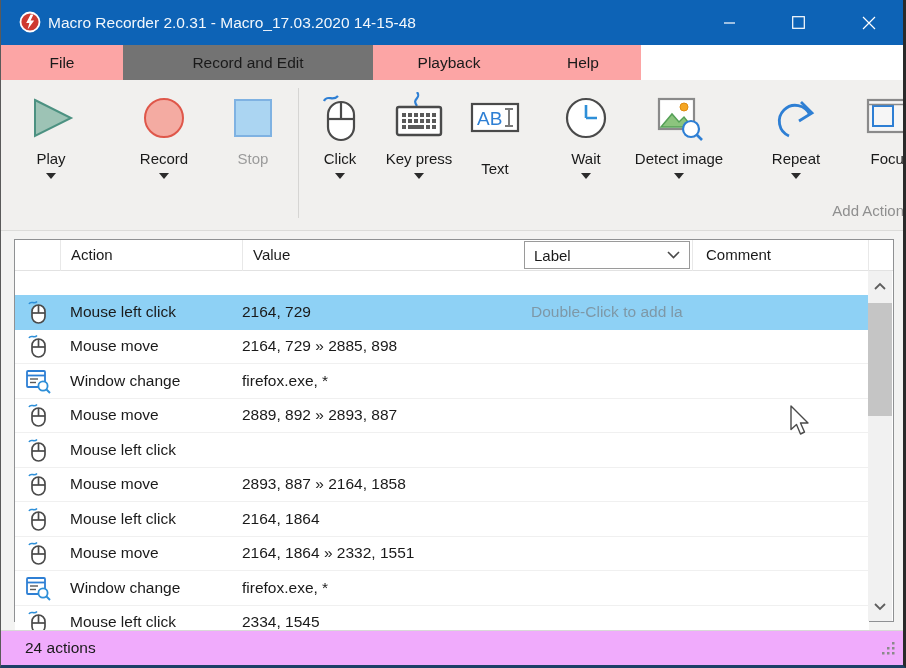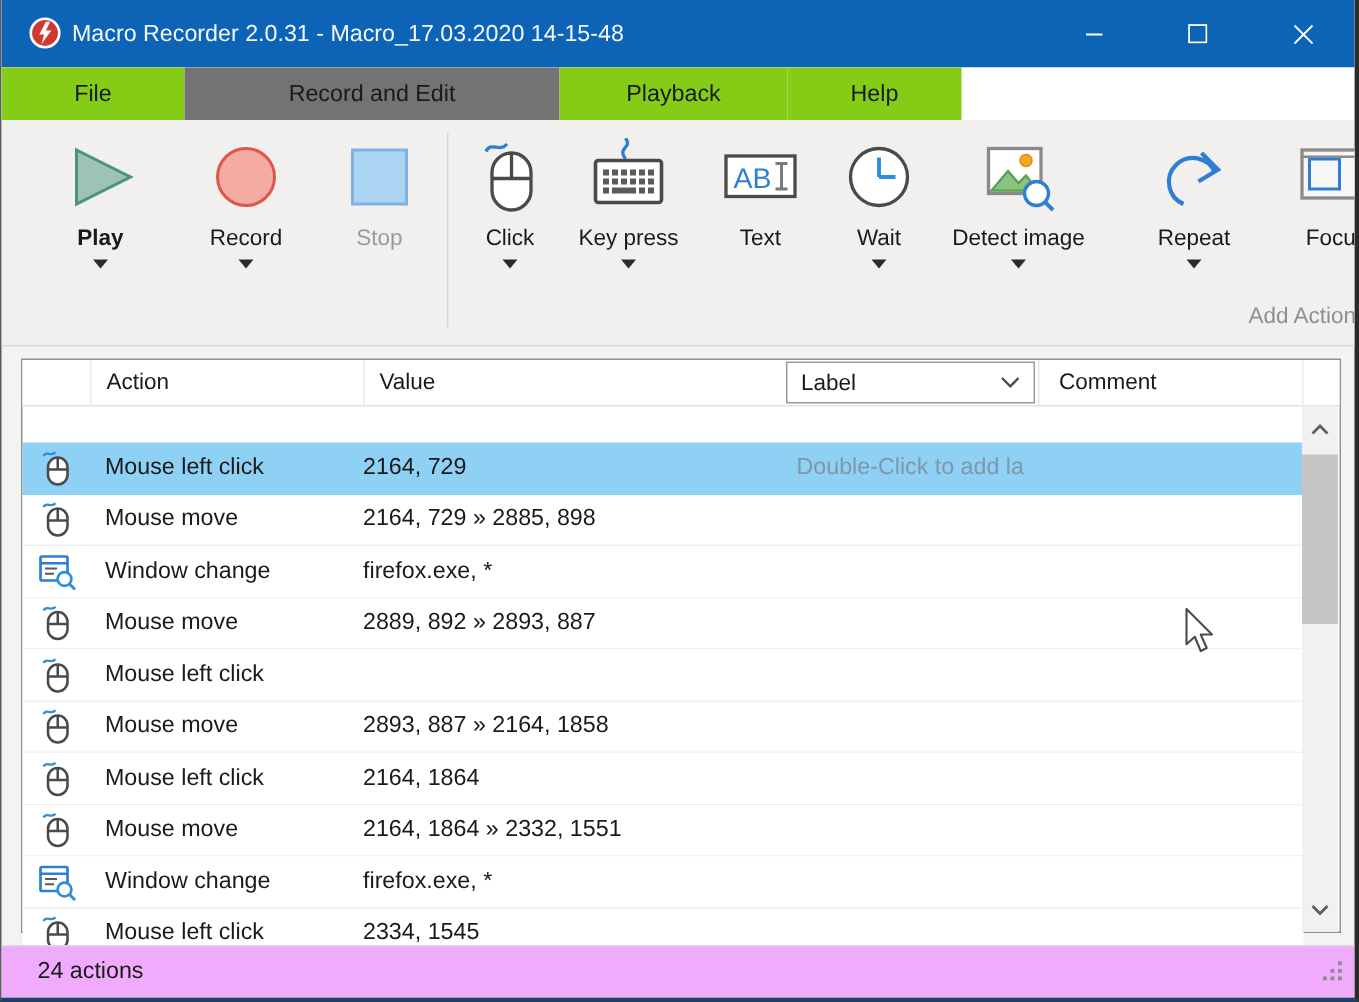--- a/index.html
+++ b/index.html
@@ -14,37 +14,37 @@
 
   
   .titlebar { position:absolute; left:0; top:0; width:902px; height:45px; background:#0d63b6; display:flex; align-items:center; }
   .app-icon { position:absolute; left:17px; top:10px; width:24px; height:24px; }
   .window-title { position:absolute; left:47px; top:0; height:45px; line-height:45px; font-size:15.5px; color:#f2f7fc; white-space:nowrap; }
   .win-btn { position:absolute; top:0; width:46px; height:45px; display:flex; align-items:center; justify-content:center; }
   .win-btn.min { left:706px; } .win-btn.max { left:774px; } .win-btn.close { left:845px; }
 
   
   .menubar { position:absolute; left:0; top:45px; width:902px; height:35px; background:#ffffff; display:flex; }
-  .menu-tab { height:35px; display:flex; align-items:center; justify-content:center; font-size:15.5px; background:#84cc16; cursor:default; }
+  .menu-tab { height:35px; display:flex; align-items:center; justify-content:center; font-size:15.5px; background:#fca5a5; cursor:default; }
   .menu-tab:nth-of-type(1){ width:122px; }
   .menu-tab:nth-of-type(2){ width:250px; }
   .menu-tab:nth-of-type(3){ width:152px; }
   .menu-tab:nth-of-type(4){ width:116px; }
   .menu-tab.active { background:#737373; }
 
   
   .ribbon { position:absolute; left:0; top:80px; width:902px; height:151px; background:#f1f0ee; border-bottom:1px solid #dcdcda; }
   .ribbon-sep { position:absolute; left:297px; top:8px; width:1px; height:130px; background:#d6d5d3; }
   .tb-btn { position:absolute; top:10px; width:100px; height:112px; display:flex; flex-direction:column; align-items:center; cursor:default; }
-  .tb-btn:nth-of-type(1){ left:16px;font-weight:bold; }
+  .tb-btn:nth-of-type(1){ left:0; }
   .tb-btn:nth-of-type(2){ left:113px; }
   .tb-btn:nth-of-type(3){ left:202px; }
   .tb-btn:nth-of-type(4){ left:289px; }
   .tb-btn:nth-of-type(5){ left:368px; }
-  .tb-btn:nth-of-type(6){ left:456px; }
+  .tb-btn:nth-of-type(6){ left:444px;gap:10px; }
   .tb-btn:nth-of-type(7){ left:535px; }
   .tb-btn:nth-of-type(8){ left:618px; width:120px; }
   .tb-btn:nth-of-type(9){ left:745px; }
   .tb-btn:nth-of-type(10){ left:840px; }
   .tb-icon { width:52px; height:56px; display:flex; align-items:center; justify-content:center; }
   .tb-label { font-size:15px; margin-top:4px; white-space:nowrap; }
   .tb-btn.disabled .tb-label { color:#9b9b9b; }
   .tb-drop { display:none; margin-top:6px; width:0; height:0; border-left:5px solid transparent; border-right:5px solid transparent; border-top:6px solid #2b2b2b; }
   .tb-btn.has-drop .tb-drop { display:block; }
   .ribbon-group-label { position:absolute; left:297px; top:122px; width:606px; text-align:right; font-size:15px; color:#8f8f8f; }

